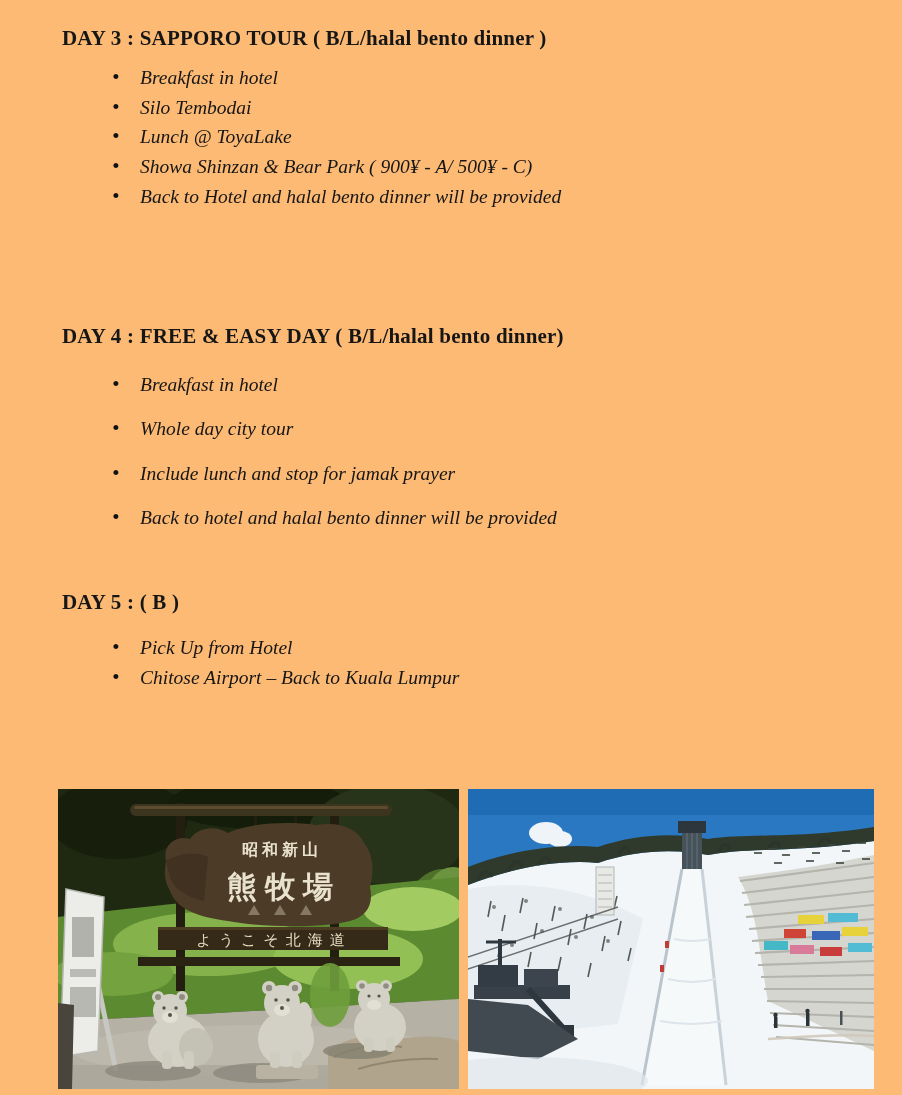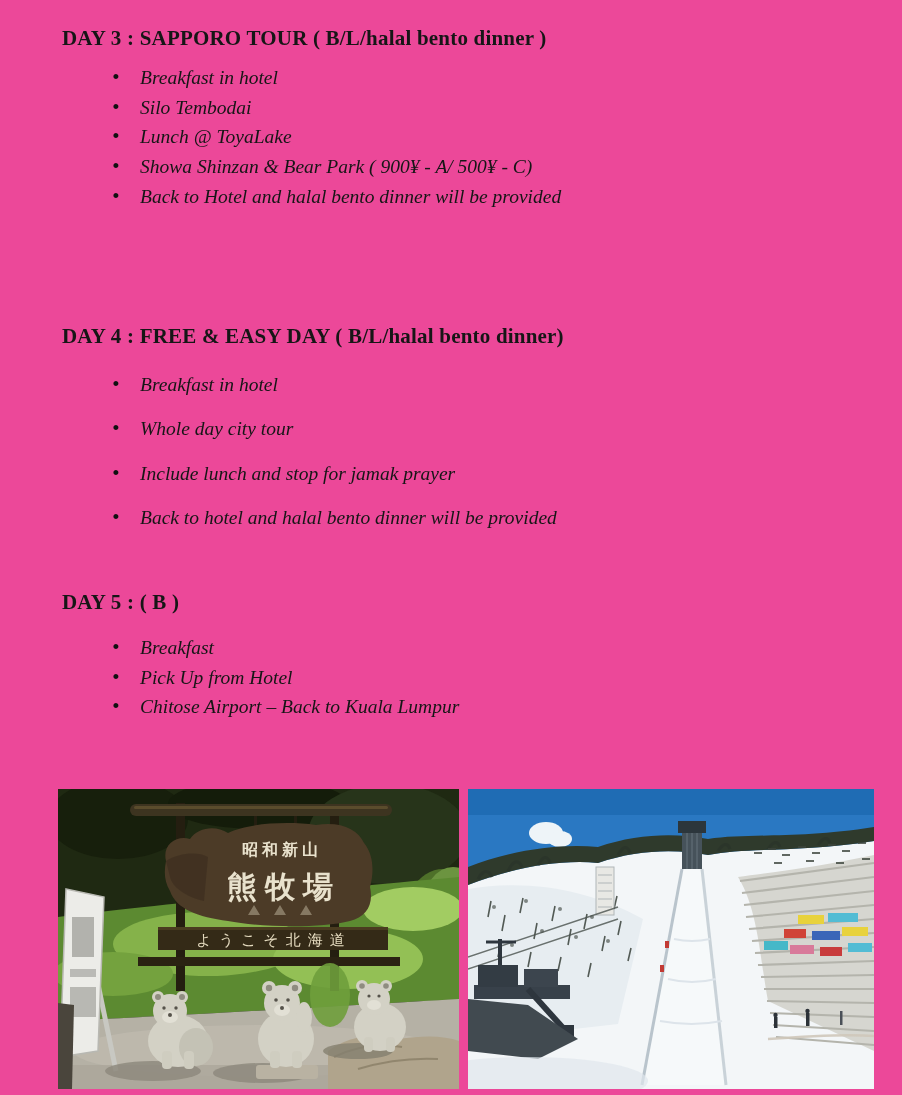--- a/index.html
+++ b/index.html
@@ -1,20 +1,20 @@
 <!DOCTYPE html>
 <html><head>
 <meta charset="utf-8">
 <style>
   html,body{margin:0;padding:0;}
   body{
     width:902px;height:1095px;background:#ffffff;
     font-family:"Liberation Serif","DejaVu Serif",serif;color:#161616;
   }
-  .page{position:relative;width:902px;height:1095px;overflow:hidden;background:#ec4899;}
+  .page{position:relative;width:902px;height:1095px;overflow:hidden;background:#fdba74;}
   .day-section{position:absolute;left:62px;right:36px;}
   #day3{top:24px;}
   #day4{top:322px;}
   #day5{top:588px;}
   .day-heading{margin:0;font-size:21px;line-height:28px;font-weight:bold;letter-spacing:0.2px;}
   ul.bullets{margin:15px;padding:0 0 0 63px;list-style:none;font-style:italic;}
   #day3 ul.bullets{margin-top:11px;}
   #day4 ul.bullets{margin-top:20px;}
   #day5 ul.bullets{margin-top:17px;}
   ul.bullets li{position:relative;font-size:19.5px;line-height:29.7px;}
@@ -52,21 +52,20 @@
       <li>Breakfast in hotel</li>
       <li>Whole day city tour</li>
       <li>Include lunch and stop for jamak prayer</li>
       <li>Back to hotel and halal bento dinner will be provided</li>
     </ul>
   </section>
 
   <section class="day-section" id="day5">
     <h2 class="day-heading">DAY 5 : ( B )</h2>
     <ul class="bullets">
-      <li>Breakfast</li>
       <li>Pick Up from Hotel</li>
       <li>Chitose Airport – Back to Kuala Lumpur</li>
     </ul>
   </section>
 
   <div class="photos">
 
     <figure class="photo photo-left">
       <svg viewBox="0 0 401 300" preserveAspectRatio="none">
 

